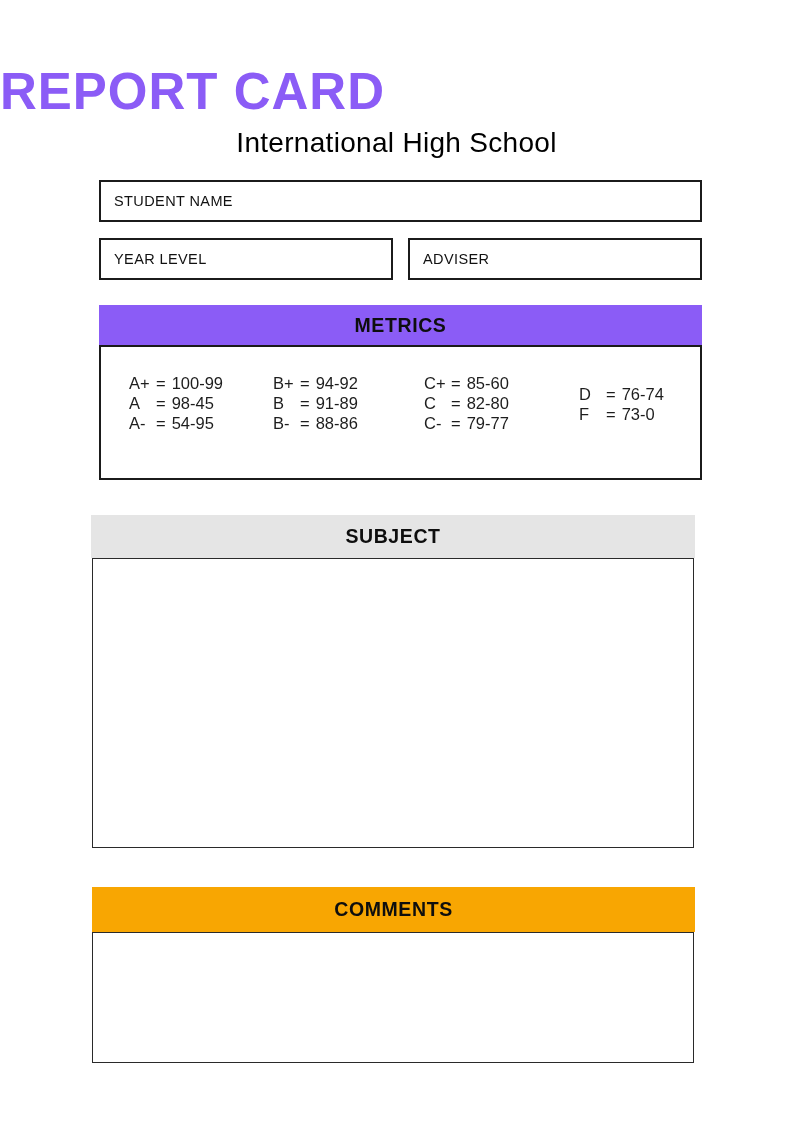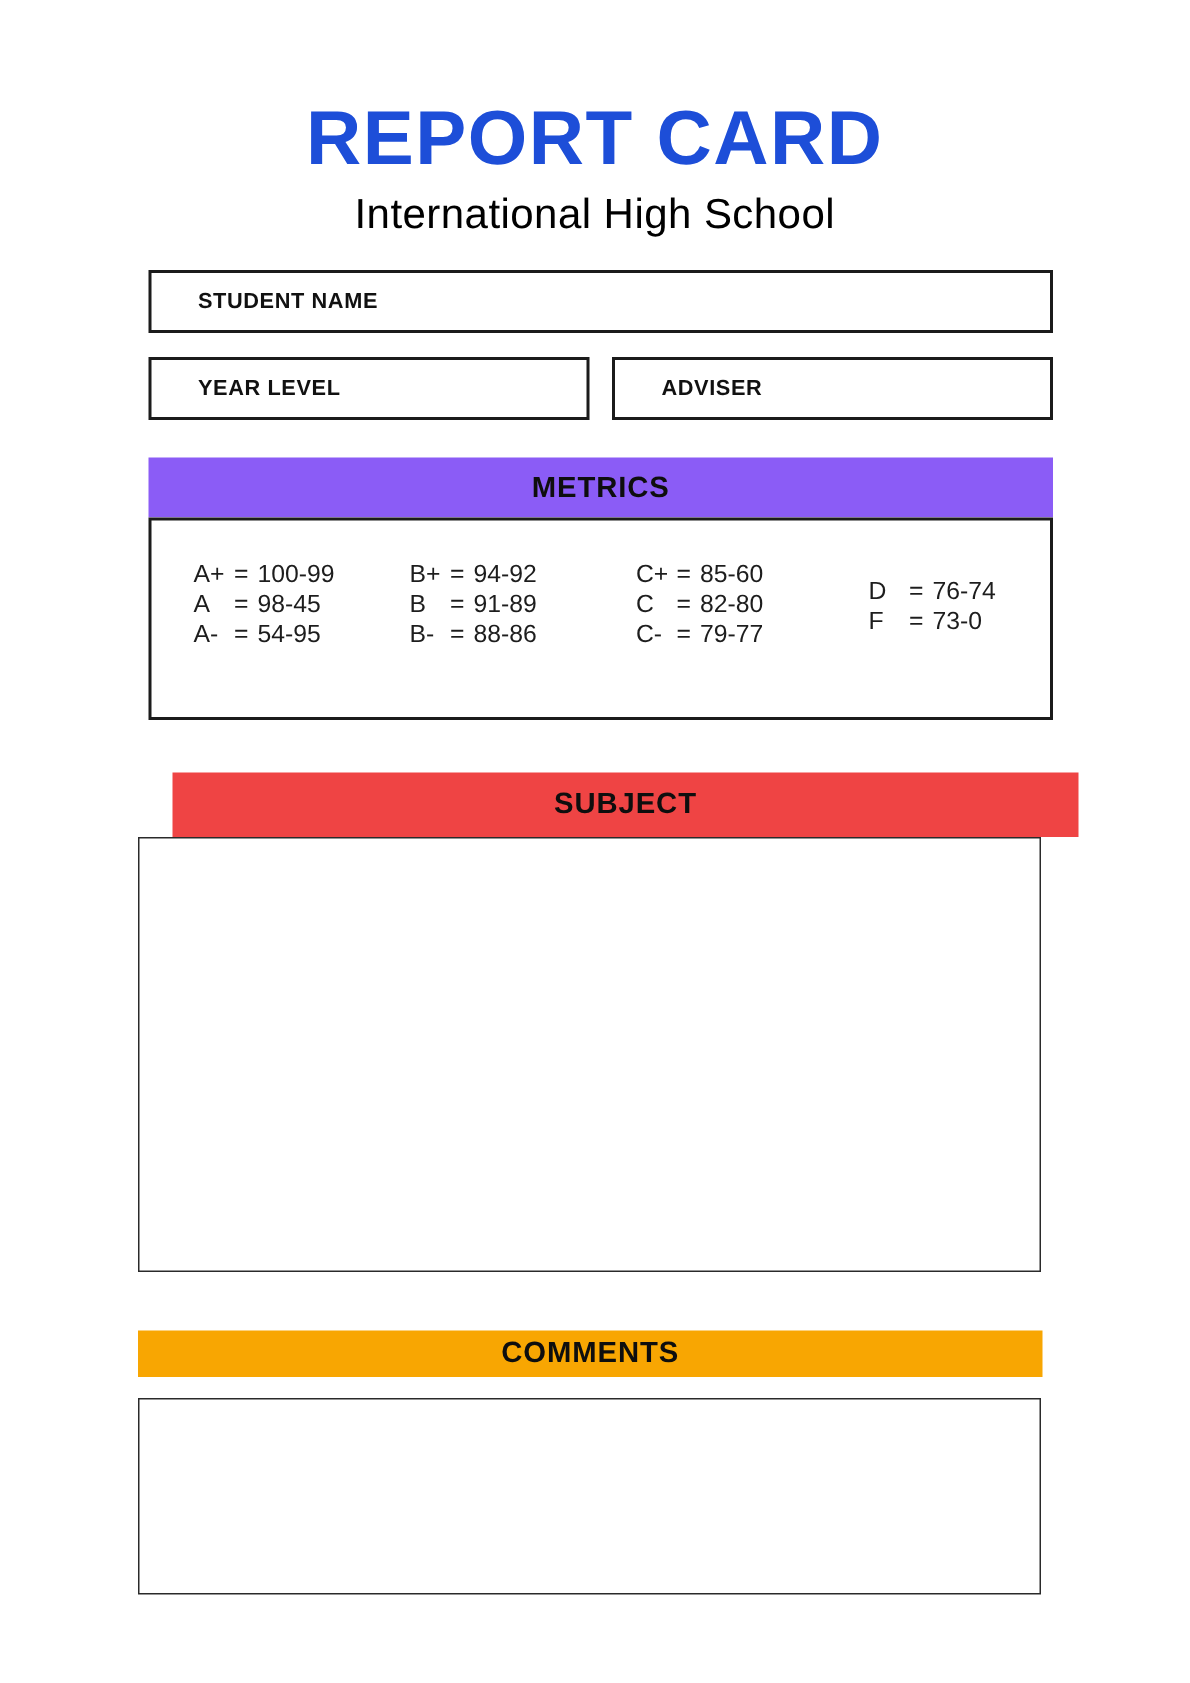--- a/index.html
+++ b/index.html
@@ -11,25 +11,24 @@
     overflow: hidden;
   }
   .page {
     position: relative;
     width: 793px; height: 1122px;
     background: #ffffff;
   }
   .doc-title {
     position: absolute;
     top: 66px; left: 0; width: 100%;
-    text-align: center;
     font-size: 51px;
     font-weight: 900;
     letter-spacing: 1px;
-    color: #1d4ed8;
+    color: #8b5cf6;
     line-height: 1.0;
   }
   .doc-subtitle {
     position: absolute;
     top: 128px; left: 0; width: 100%;
     text-align: center;
     font-size: 28px;
     font-weight: 400;
     letter-spacing: 0.3px;
     color: #000000;
@@ -37,45 +36,45 @@
   }
   .field-box {
     position: absolute;
     background: #ffffff;
     border: 2px solid #1b1b1b;
     display: flex;
     align-items: center;
   }
   .field-label {
     font-size: 14.5px;
-    font-weight: 700;
+    font-weight: 400;
     letter-spacing: 0.4px;
     color: #111111;
-    padding-left: 31px;
+    padding-left: 13px;
     white-space: nowrap;
   }
   .field-value { flex: 1; font-size: 14.5px; color: #111111; padding-left: 8px; }
   #student-name-box { left: 99px; top: 180px; width: 603px; height: 42px; }
   #year-level-box   { left: 99px; top: 238px; width: 294px; height: 42px; }
   #adviser-box      { left: 408px; top: 238px; width: 294px; height: 42px; }
 
   .section-header {
     position: absolute;
     display: flex;
     align-items: center;
     justify-content: center;
     font-size: 19.5px;
     font-weight: 800;
     letter-spacing: 0.6px;
     color: #0e0e0e;
     background: #F8A602;
   }
   #metrics-header  { left: 99px; top: 305px; width: 603px; height: 40px; }
   #subject-header  { left: 91px; top: 515px; width: 604px; height: 43px; }
-  #comments-header { left: 92px; top: 887px; width: 603px; height: 31px; }
+  #comments-header { left: 92px; top: 887px; width: 603px; height: 45px; }
 
   #metrics-box {
     position: absolute;
     left: 99px; top: 345px; width: 603px; height: 135px;
     background: #ffffff;
     border: 2px solid #1b1b1b;
   }
   .metrics-grid {
     display: grid;
     grid-template-columns: 144px 151px 155px 1fr;
@@ -194,21 +193,21 @@
         <div class="metric-row">
           <span class="metric-grade">F</span>
           <span class="metric-eq">=</span>
           <span class="metric-range">73-0</span>
         </div>
       </div>
 
     </div>
   </div>
 
-  <div class="section-header" id="subject-header" style="background-color: #ef4444; margin-left: 24px;">
+  <div class="section-header" id="subject-header" style="background-color: #e5e5e5;">
     <span>SUBJECT</span>
   </div>
   <div class="content-box" id="subject-box"></div>
 
   <div class="section-header" id="comments-header" style="background-color: rgb(248, 166, 2);">
     <span>COMMENTS</span>
   </div>
   <div class="content-box" id="comments-box"></div>
 
 </div>

